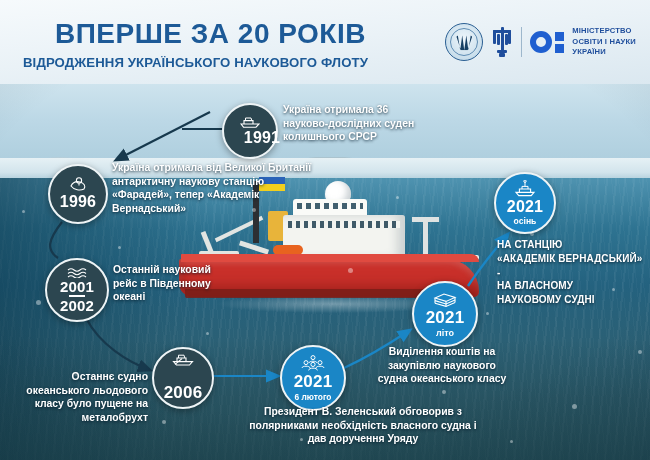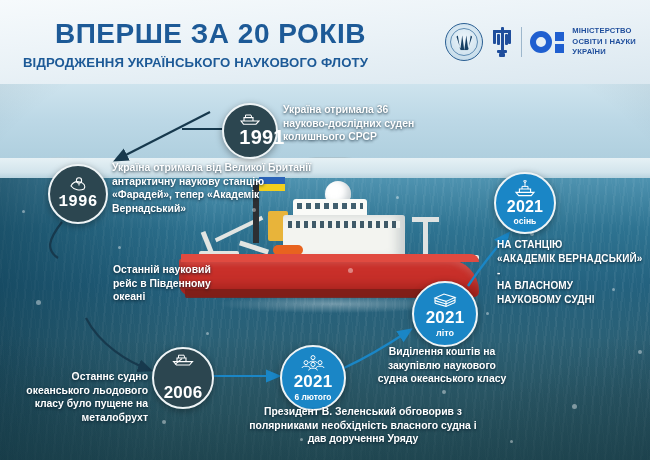--- a/index.html
+++ b/index.html
@@ -126,22 +126,22 @@
   .node{position:absolute;border-radius:50%;display:flex;flex-direction:column;
     align-items:center;justify-content:center;color:#ffffff;text-align:center;
     box-shadow:0 2px 7px rgba(0,0,0,.35);}
   .node .nicon{line-height:0;margin-bottom:1px;}
   .node .nyear{font-weight:bold;letter-spacing:.2px;}
   .node .nsub{font-weight:bold;}
   .node-dark{background:#2c4650;border:2.5px solid #eef4f6;}
   .node-blue{background:#1a86c6;border:2.5px solid #eef4f6;text-align:center;}
 
   .n1991{left:222px;top:103px;width:52px;height:52px;}
-  .n1991 .nyear{font-size:20px;margin-left:24px;}
-  .n1996{left:48px;top:164px;width:56px;height:56px;font-family:Liberation Mono, monospace;}
+  .n1991 .nyear{font-size:16px;margin-left:24px;}
+  .n1996{left:48px;top:164px;width:56px;height:56px;}
   .n1996 .nyear{font-size:16px;}
   .n2001{left:45px;top:258px;width:60px;height:60px;}
   .n2001 .nyear{font-size:15px;line-height:1.02;}
   .n2001 .ydiv{width:16px;height:1.6px;background:#fff;margin:1px auto;}
   .n2006{left:152px;top:347px;width:58px;height:58px;gap:16px;}
   .n2006 .nyear{font-size:17px;}
   .n2021f{left:280px;top:345px;width:62px;height:62px;}
   .n2021f .nyear{font-size:17px;}
   .n2021f .nsub{font-size:8.4px;}
   .n2021s{left:412px;top:281px;width:62px;height:62px;}
@@ -258,20 +258,32 @@
     <span class="nicon">
       <svg width="20" height="15" viewBox="0 0 20 15">
         <path d="M3,9 C5,5 8,4 12,5 C16,6 18,9 16,12 C12,14 6,13 3,9 Z" fill="none" stroke="#fff" stroke-width="1.1"></path>
         <circle cx="11" cy="3.4" r="2.6" fill="none" stroke="#fff" stroke-width="1.1"></circle>
         <path d="M11,6 L11,8.4" stroke="#fff" stroke-width="1.1"></path>
       </svg>
     </span>
     <span class="nyear">1996</span>
   </div>
 
+  <div class="node node-dark n2001">
+    <span class="nicon">
+      <svg width="20" height="11" viewBox="0 0 20 11">
+        <path d="M1,3 Q4,0.6 7,3 T13,3 T19,3" fill="none" stroke="#fff" stroke-width="1.1"></path>
+        <path d="M1,6.5 Q4,4.1 7,6.5 T13,6.5 T19,6.5" fill="none" stroke="#fff" stroke-width="1.1"></path>
+        <path d="M1,10 Q4,7.6 7,10 T13,10 T19,10" fill="none" stroke="#fff" stroke-width="1.1"></path>
+      </svg>
+    </span>
+    <span class="nyear">2001</span>
+    <span class="ydiv"></span>
+    <span class="nyear">2002</span>
+  </div>
 
   <div class="node node-dark n2006">
     <span class="nicon">
       <svg width="22" height="13" viewBox="0 0 22 13">
         <path d="M1.5,8.6 L20.5,8.6 L17.5,12 L4.5,12 Z" fill="none" stroke="#fff" stroke-width="1.1"></path>
         <path d="M5,8.6 L5,5 L14,5 L14,8.6" fill="none" stroke="#fff" stroke-width="1.1"></path>
         <path d="M6.5,5 L6.5,2.2 L12,2.2 L12.8,5" fill="none" stroke="#fff" stroke-width="1"></path>
         <path d="M3,11.4 L10,5.6" stroke="#fff" stroke-width="1.2"></path>
       </svg>
     </span>

